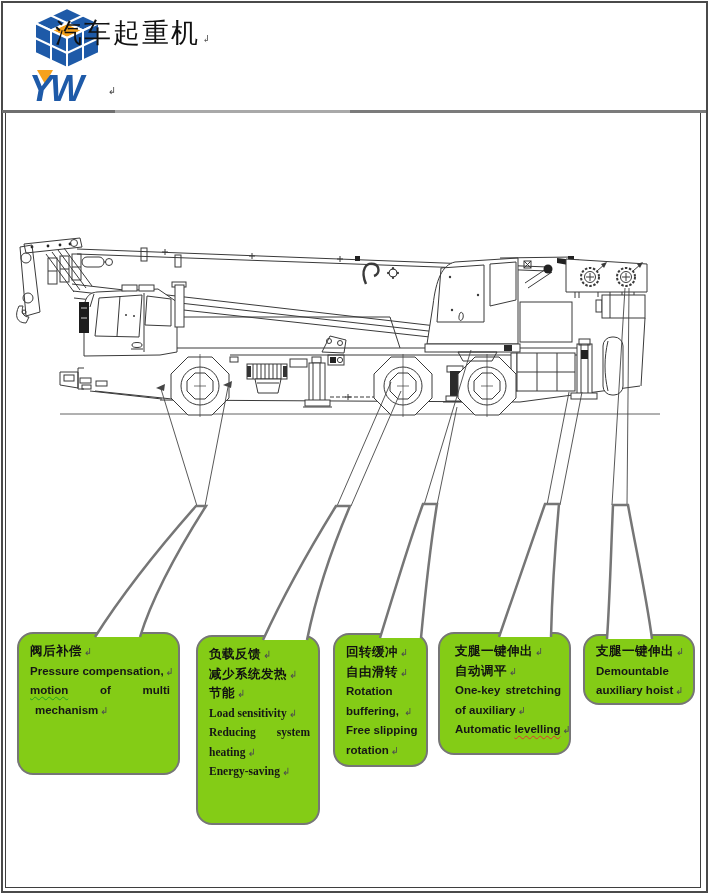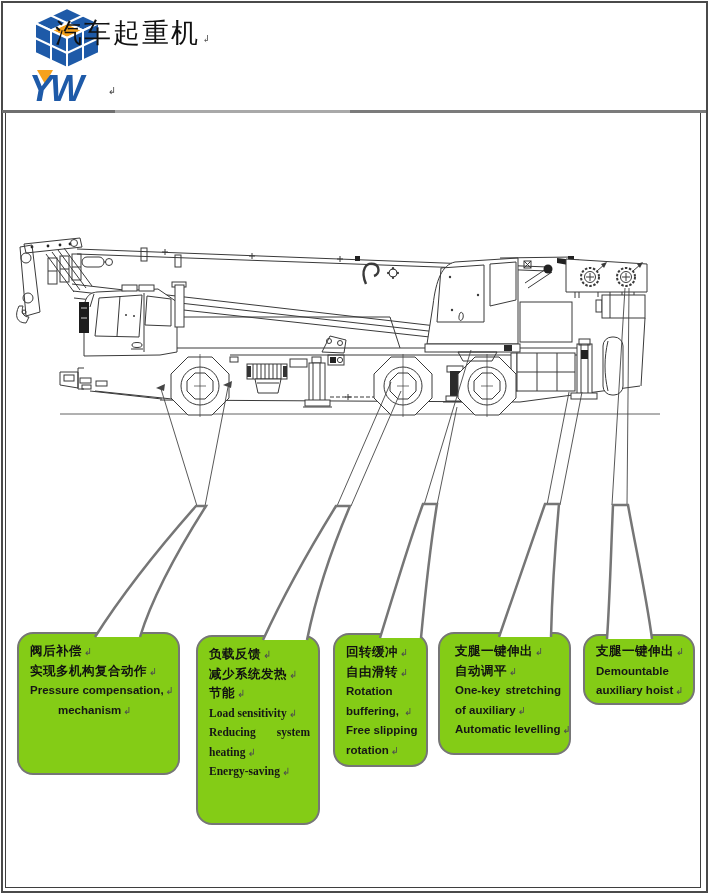--- a/index.html
+++ b/index.html
@@ -28,24 +28,24 @@
   svg.layer{position:absolute;left:0;top:0;z-index:1;pointer-events:none;}
   svg.tails{z-index:3;}
 
   
   .callout{position:absolute;background:#84cc16;border:2.5px solid #767676;border-radius:16px;
         z-index:2;box-sizing:border-box;padding:8px 8px 3px 11px;}
   .line{line-height:19.5px;white-space:nowrap;}
   .line.zh{font-weight:bold;font-size:12.5px;letter-spacing:0.5px;color:#111;}
   .line.en{font-size:11.5px;font-weight:bold;color:#161616;}
   .line.just{white-space:normal;text-align:justify;text-align-last:justify;}
-  .line.ind{padding-left:5px;margin-left:23px;}
+  .line.ind{padding-left:5px;}
   .u-green{text-decoration:underline;text-decoration-style:wavy;text-decoration-color:#21a121;
         text-decoration-thickness:1px;text-underline-offset:2px;}
-  .u-red{text-decoration-style:wavy;text-decoration-color:#e03434;
+  .u-red{text-decoration:underline;text-decoration-style:wavy;text-decoration-color:#e03434;
         text-decoration-thickness:1px;text-underline-offset:2px;}
   .c1{left:17px;top:632px;width:163px;height:143px;}
   .c2{left:196px;top:635px;width:124px;height:190px;font-family:Liberation Serif, serif;}
   .c3{left:333px;top:633px;width:95px;height:134px;}
   .c4{left:438px;top:632px;width:133px;height:123px;padding-left:15px;}
   .c5{left:583px;top:634px;width:112px;height:71px;padding-top:6px;}
 </style>
 </head>
 <body>
 
@@ -284,22 +284,22 @@
         <path d="M457,407 L437,505"></path>
       <path d="M569,392 L547,505"></path>
         <path d="M582,392 L560,505"></path>
       <path d="M625,288 L612,505"></path>
         <path d="M629,288 L627,505"></path>
     </g>
   </svg>
 
   <div class="callout c1">
       <div class="line zh"><span>阀后补偿</span><span class="ret">↲</span></div>
-      <div class="line zh"><span>实现多机构复合动作</span><span class="ret">↲</span></div>
       <div class="line en"><span>Pressure compensation,</span><span class="ret">↲</span></div>
+      <div class="line en just"><span class="u-green">motion</span><span> of multi</span></div>
       <div class="line en ind"><span>mechanism</span><span class="ret">↲</span></div>
     </div>
   <div class="callout c2">
       <div class="line zh"><span>负载反馈</span><span class="ret">↲</span></div>
       <div class="line zh"><span>减少系统发热</span><span class="ret">↲</span></div>
       <div class="line zh"><span>节能</span><span class="ret">↲</span></div>
       <div class="line en"><span>Load sensitivity</span><span class="ret">↲</span></div>
       <div class="line en just"><span>Reducing system</span></div>
       <div class="line en"><span>heating</span><span class="ret">↲</span></div>
       <div class="line en"><span>Energy-saving</span><span class="ret">↲</span></div>

